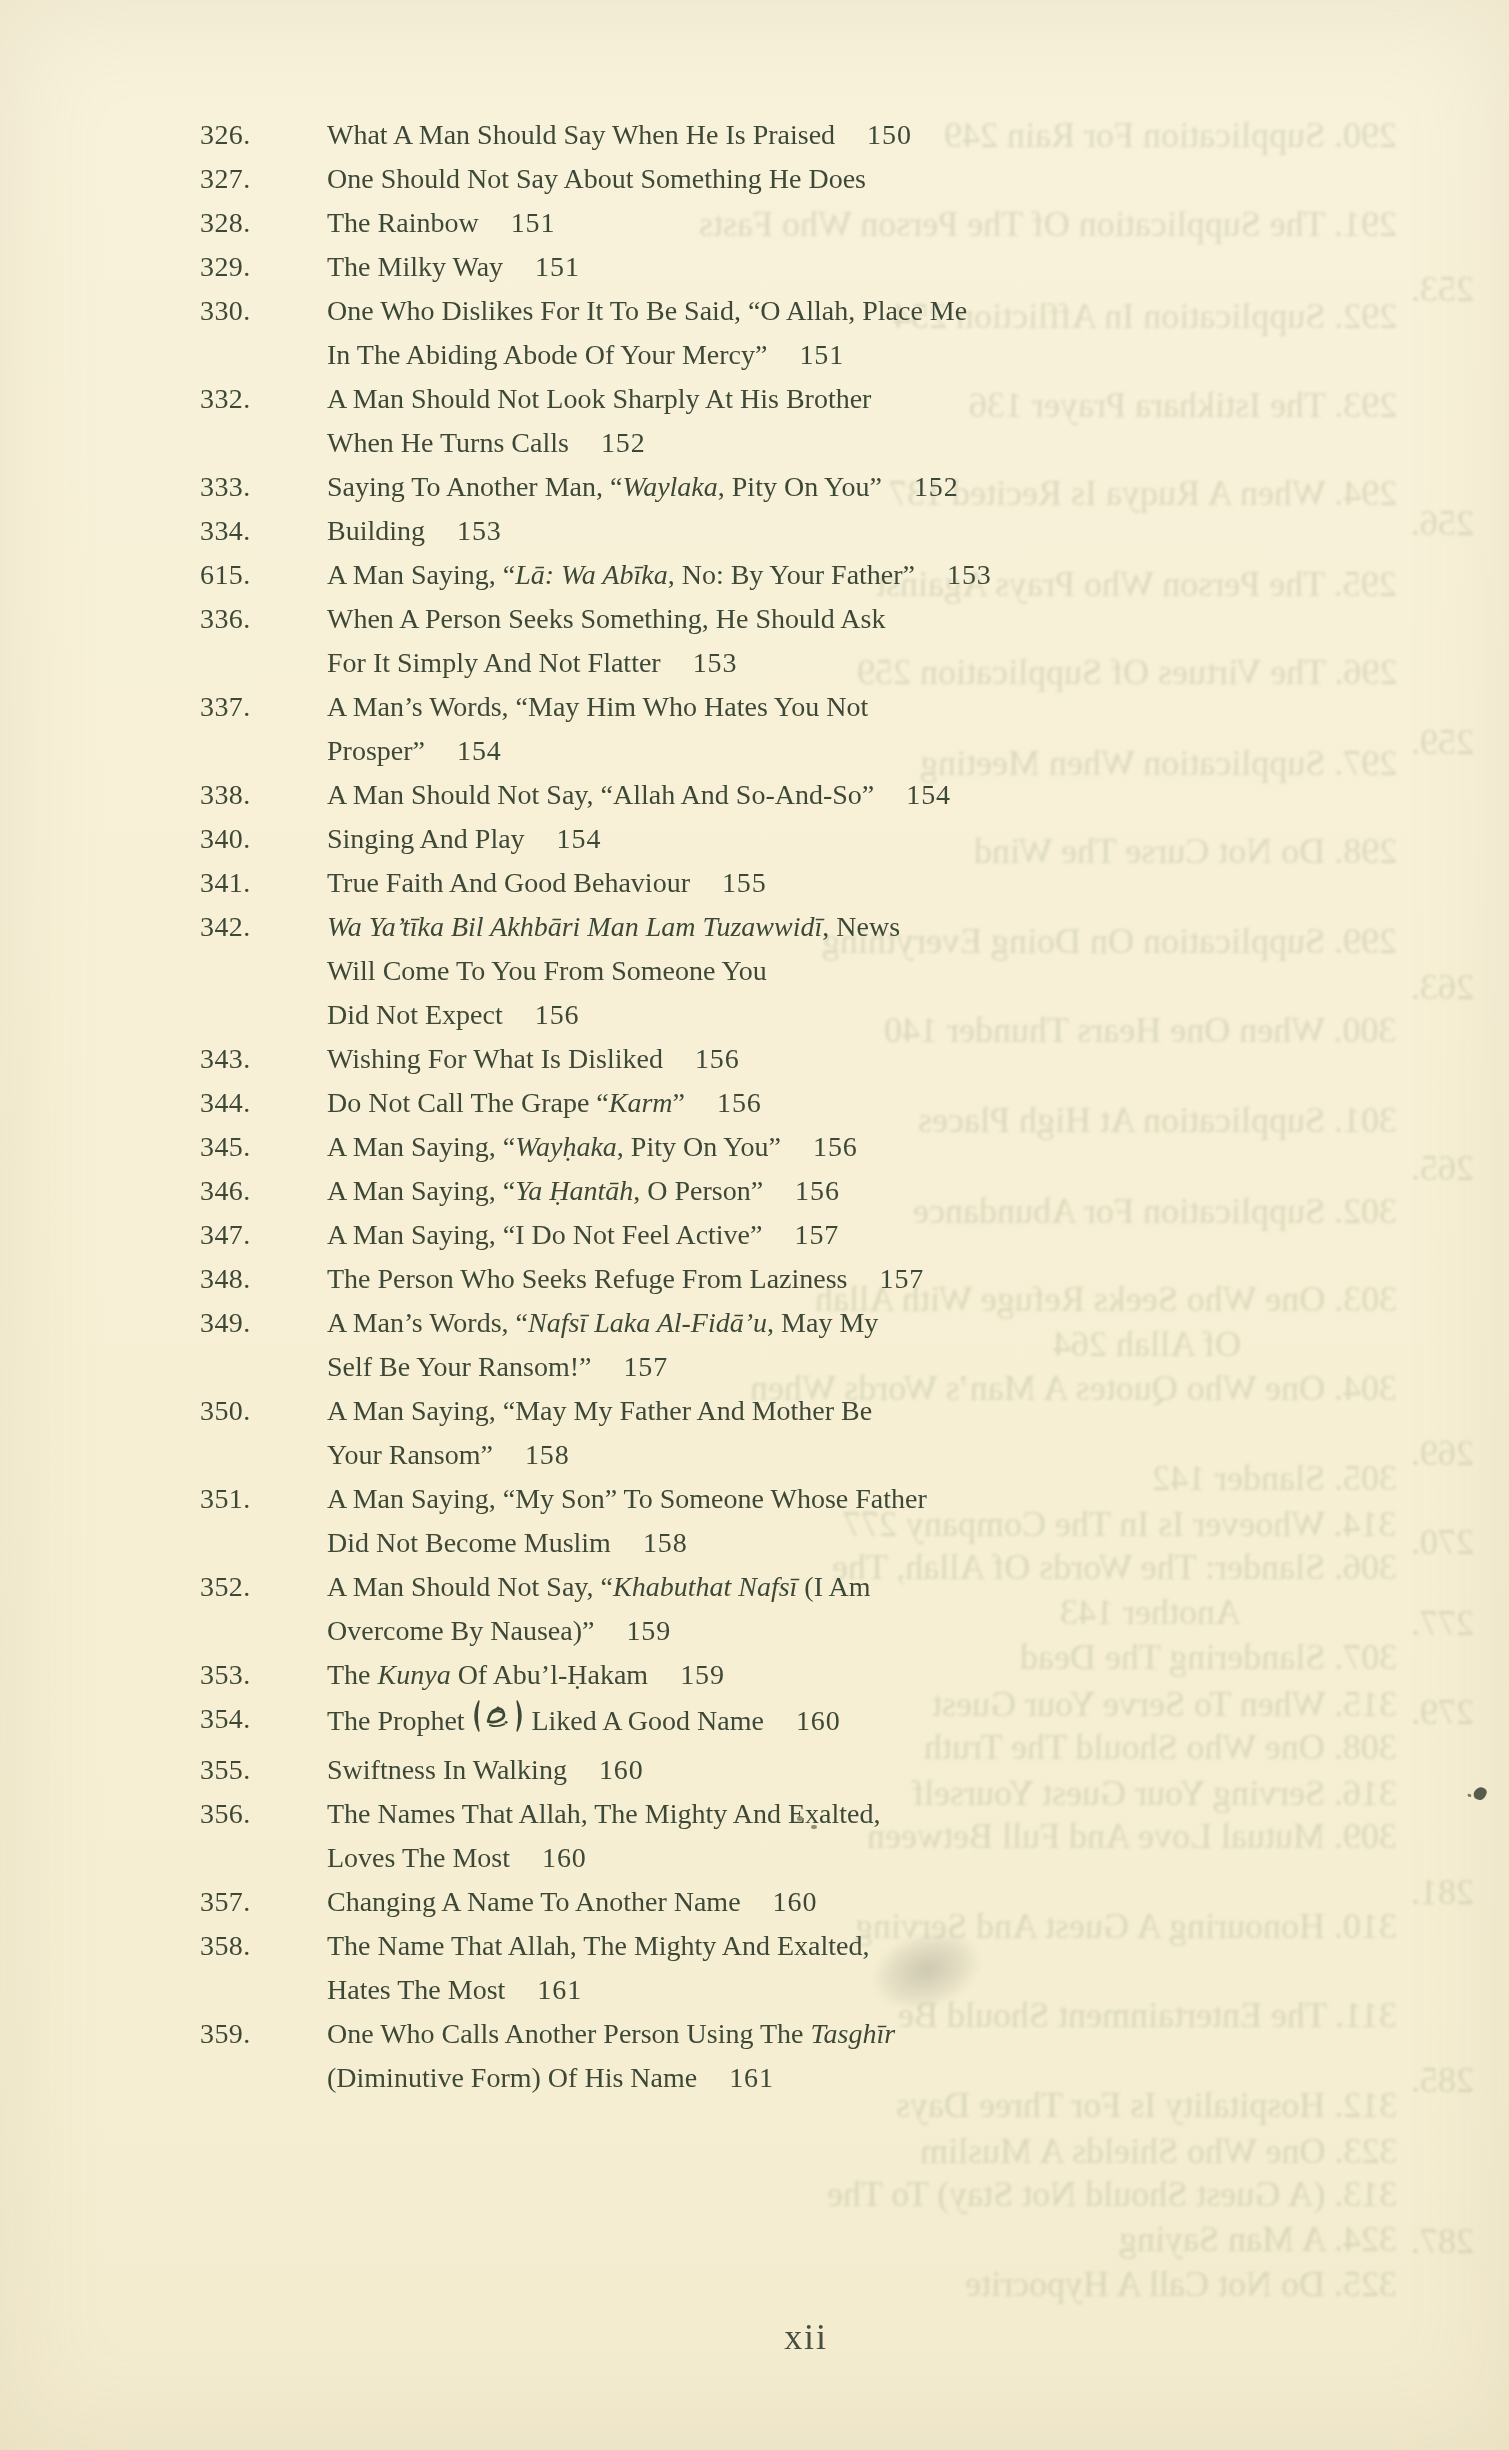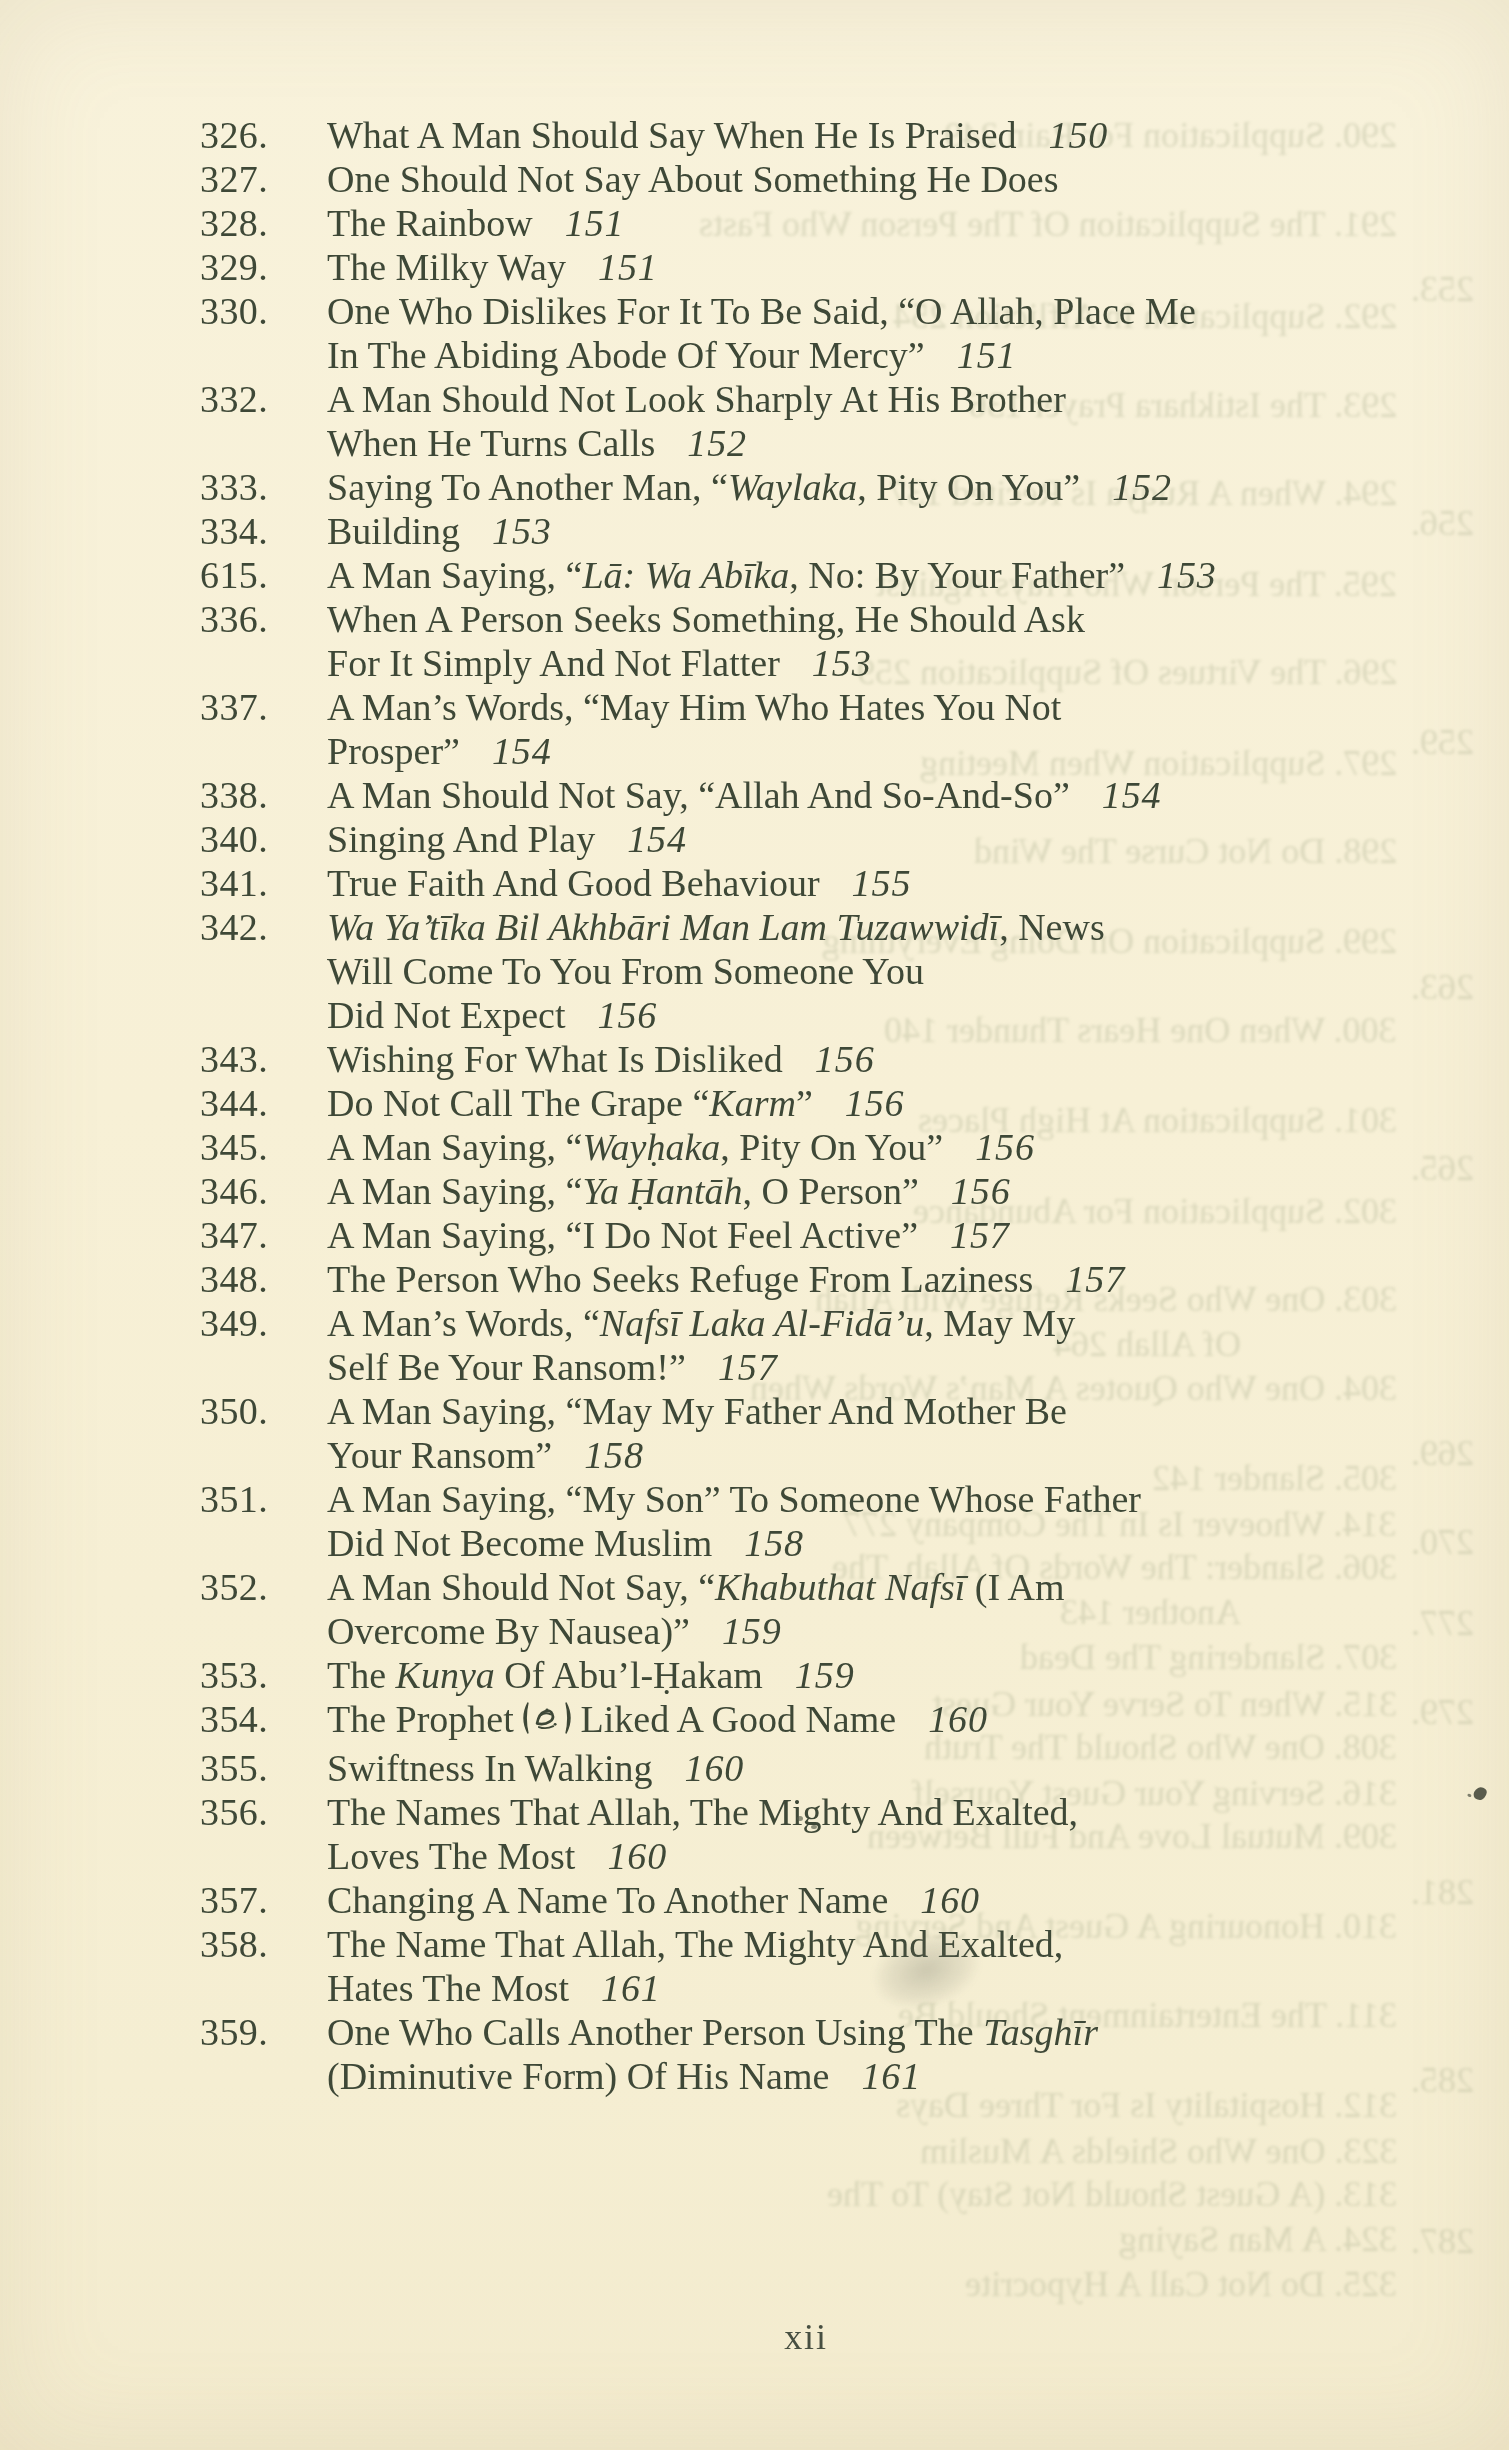--- a/index.html
+++ b/index.html
@@ -23,28 +23,28 @@
     opacity:0.38;
     filter:blur(1.4px);
     font-size:36px;
     line-height:41px;
     white-space:nowrap;
     font-family:"Liberation Serif","DejaVu Serif",serif;
   }
   
   .toc{
     position:absolute;left:200px;top:113px;width:1258px;
-    font-size:38px;line-height:44px;
+    font-size:28px;line-height:44px;
   }
   .entry{display:flex;align-items:flex-start;}
   .entry .num{flex:none;width:127px;letter-spacing:0.4px;}
   .entry .title{flex:1;}
   .seg{white-space:pre-wrap;}
   .it{font-style:italic;}
-  .pg{font-style:italic;margin-left:32px;letter-spacing:0.9px;}
+  .pg{margin-left:32px;letter-spacing:0.9px;}
   .psym{display:inline-block;vertical-align:-5.4px;margin:0 5.4px;}
   
   .footer{
     position:absolute;left:102px;top:2316px;width:1408px;
     text-align:center;font-size:36px;letter-spacing:1.8px;color:#474f41;
   }
   
   .ink-speck{
     position:absolute;left:1474px;top:1787px;width:11.6px;height:13.4px;
     background:#3f4336;border-radius:62% 38% 55% 45%;

